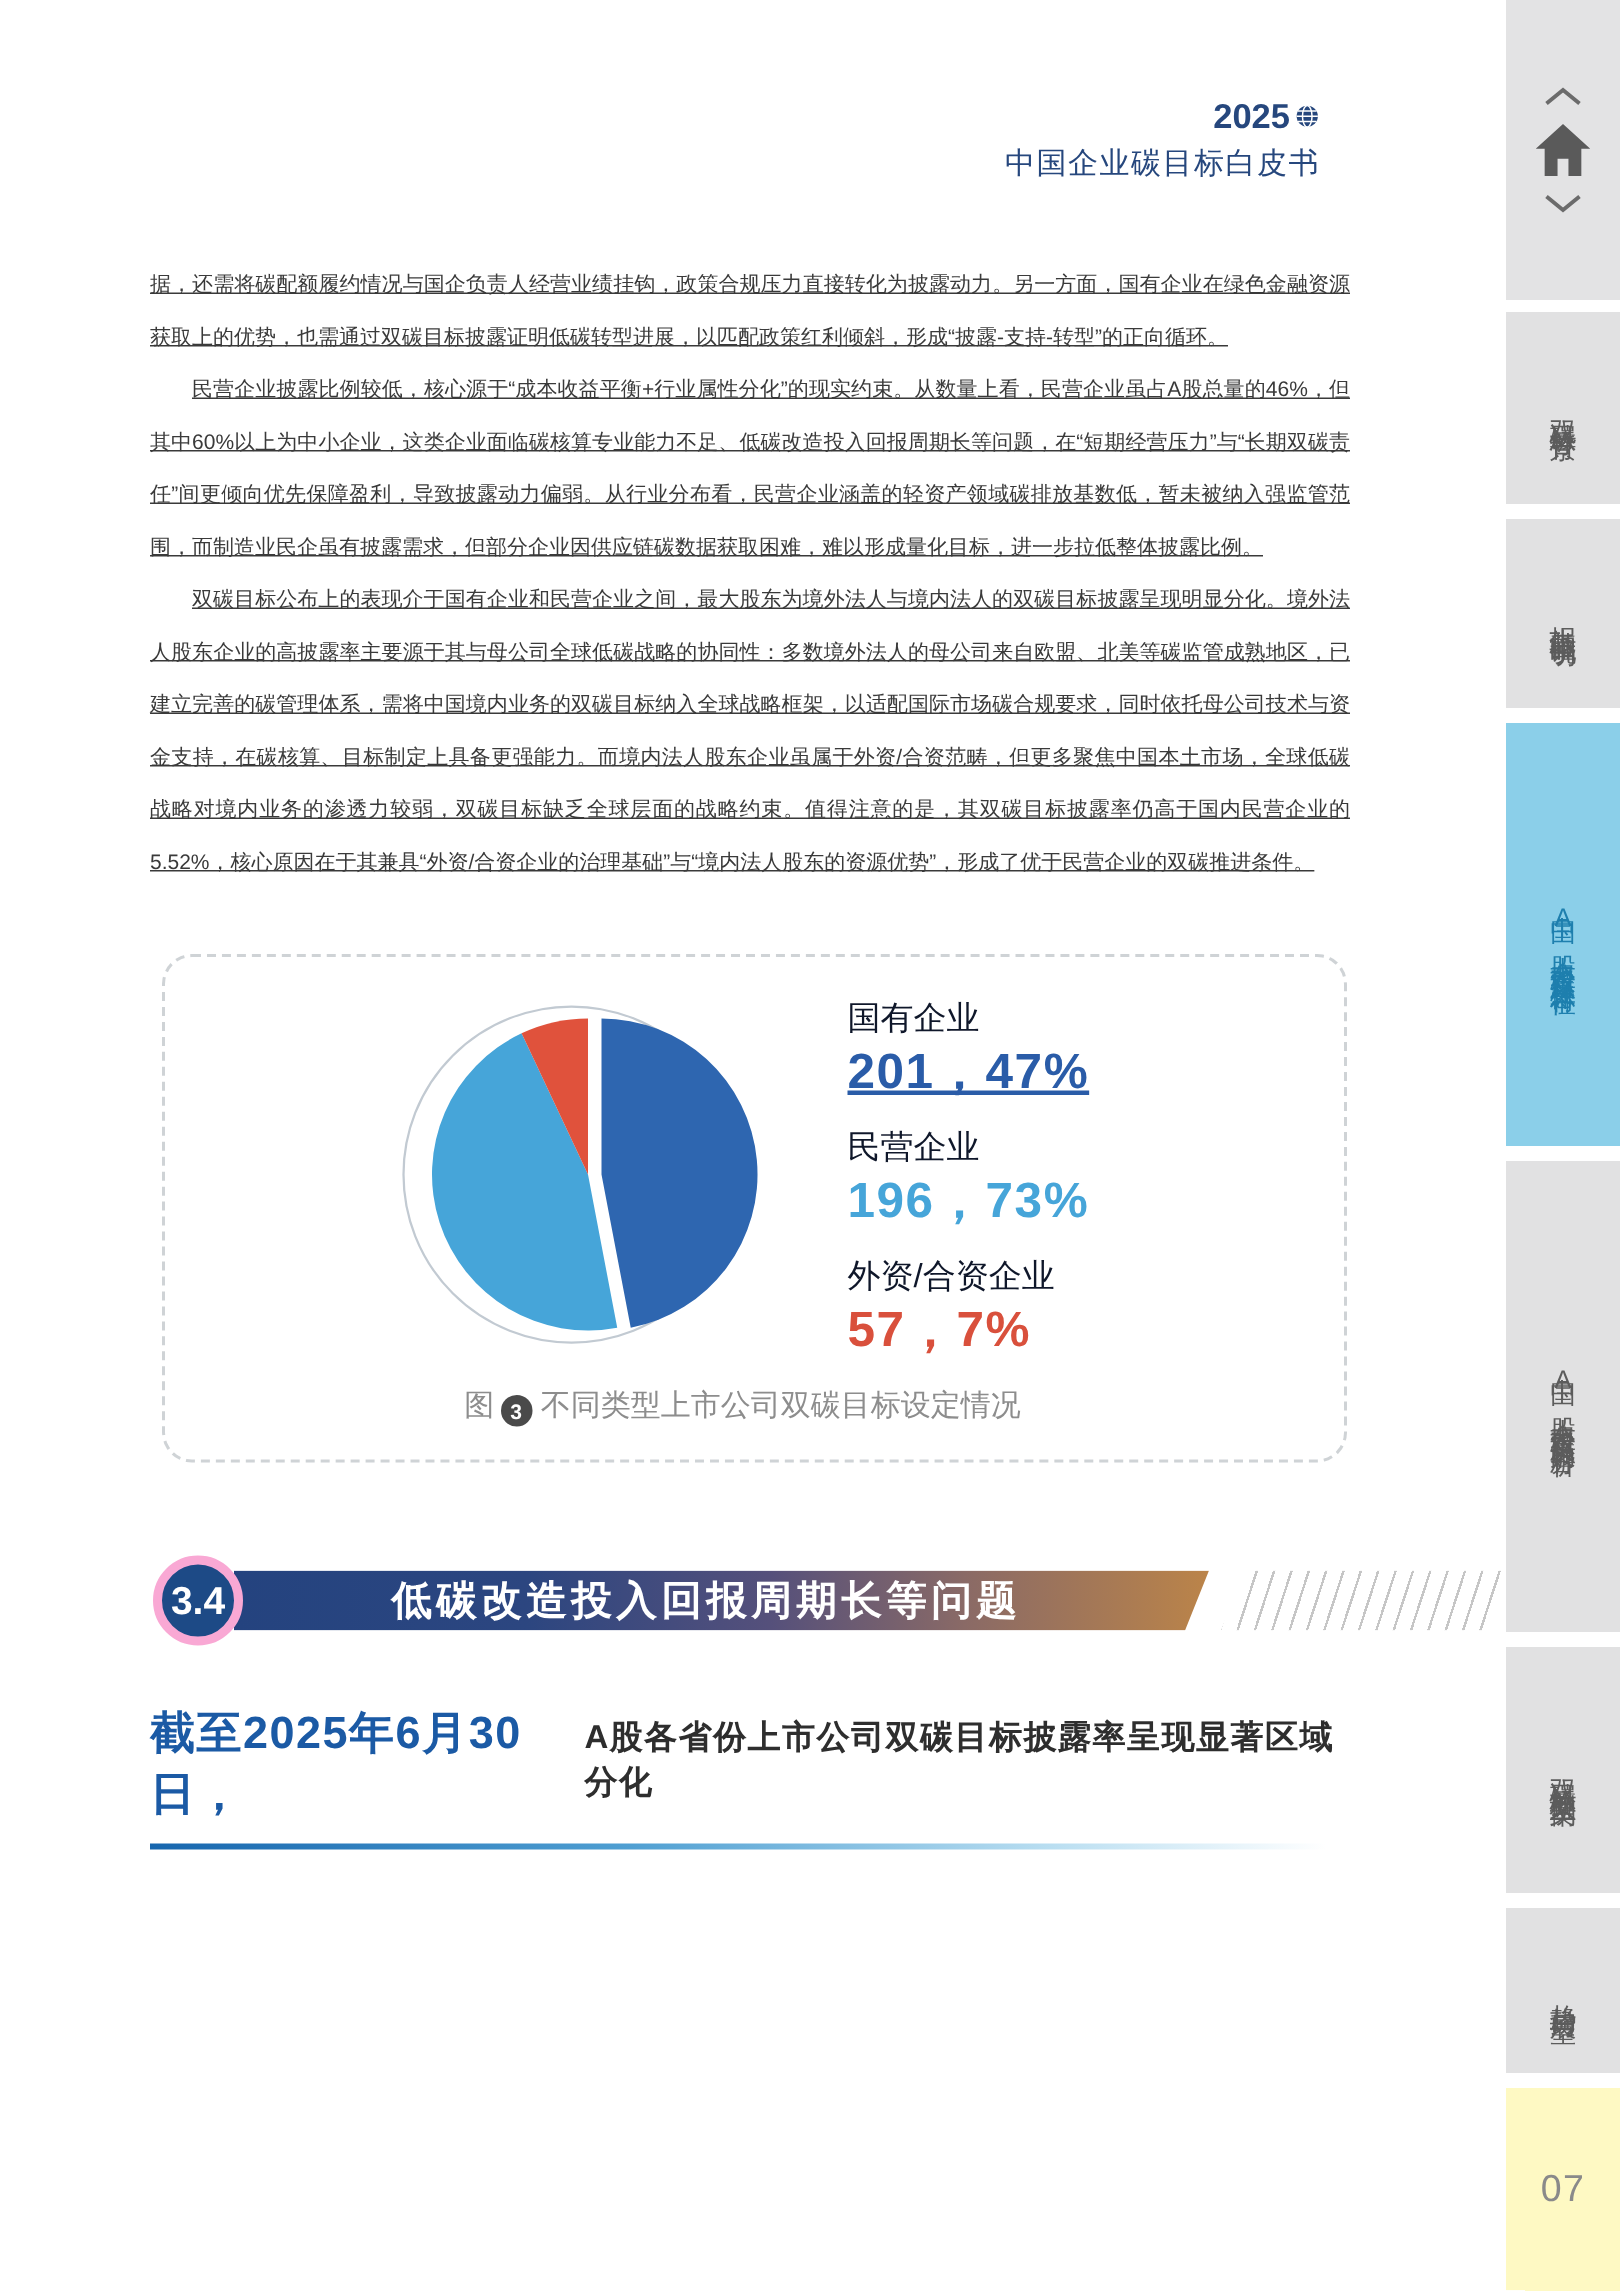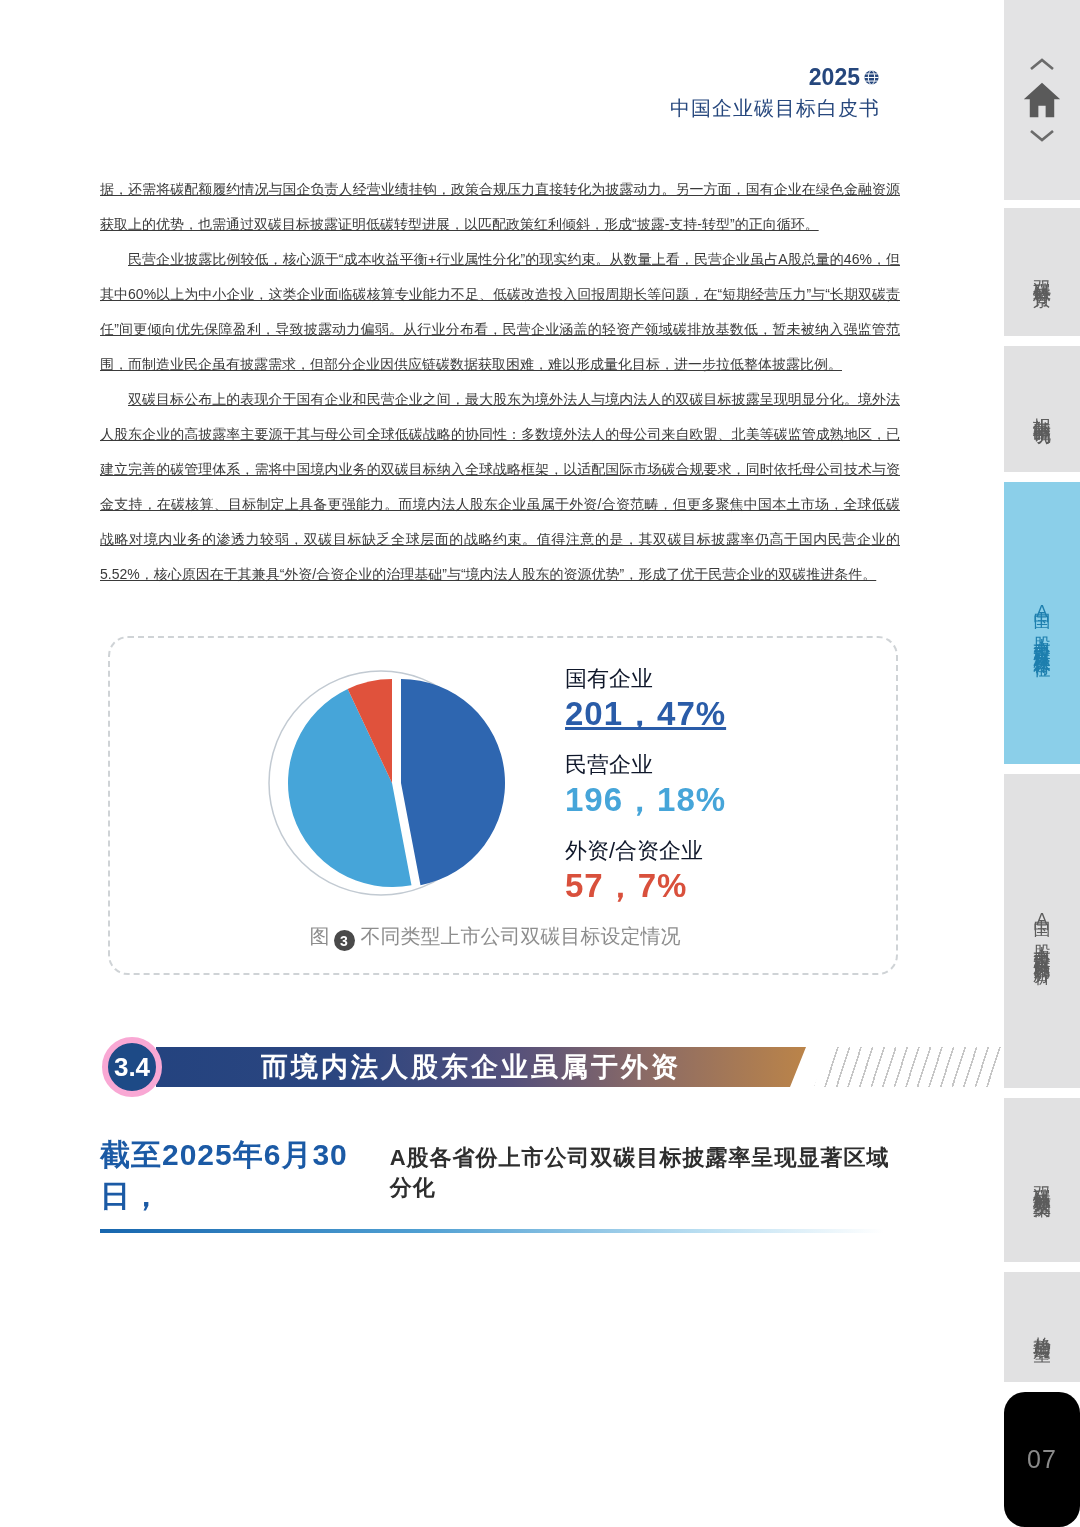--- a/index.html
+++ b/index.html
@@ -14,22 +14,22 @@
   .globe { width:17px; height:17px; display:inline-block; }
 
   
   .sidebar { position:absolute; top:0; right:0; width:76px; height:1527px; display:flex; flex-direction:column; }
   .side-nav { height:200px; background:#e3e3e4; margin-bottom:8px; display:flex; flex-direction:column; align-items:center; justify-content:center; gap:9px; }
   .side-nav svg { display:block; cursor:pointer; }
   .side-item { background:#e1e1e2; margin-bottom:10px; display:flex; align-items:center; justify-content:center;
                writing-mode:vertical-rl; text-orientation:upright; font-size:18px; letter-spacing:2px;
                color:#5c5c5c; overflow:hidden; cursor:pointer; }
   .side-item.active { background:#8bcfe9; color:#1e7fae; }
-  .side-page { flex:1; background:#000000; display:flex; align-items:center; justify-content:center;
-               color:#8a8a8a; font-size:25px; letter-spacing:1px;border-radius:21px; }
+  .side-page { flex:1; background:#fef9c3; display:flex; align-items:center; justify-content:center;
+               color:#8a8a8a; font-size:25px; letter-spacing:1px; }
 
   
   .main { position:absolute; left:100px; top:0; width:800px; }
   .content { margin-top:172px; font-size:14px; line-height:35px; color:#3a3a3a; text-align:justify;text-decoration:underline; }
   .content p.indent { text-indent:2em; }
 
   
   .fig-card { position:relative; margin-top:44px; margin-left:8px; width:790px; height:339px;
               border:2px dashed #cfd3d6; border-radius:20px; background:#ffffff; }
   .pie-wrap { position:absolute; left:158px; top:24px; width:248px; height:244px; }
@@ -121,36 +121,36 @@
           <path d="M 124 121 L 143.49 223.16 A 104 104 0 0 1 79.72 26.90 Z" fill="#46a5d9"></path>
           <path d="M 124 121 L 79.72 26.90 A 104 104 0 0 1 124.00 17.00 Z" fill="#e0523c"></path>
         </svg>
       <div class="legend">
         <div class="legend-item">
           <div class="legend-label">国有企业</div>
           <div class="legend-value" style="color: rgb(42, 92, 168); text-decoration: underline;">201，47%</div>
         </div>
         <div class="legend-item">
           <div class="legend-label">民营企业</div>
-          <div class="legend-value" style="color: rgb(70, 165, 217);">196，18%</div>
+          <div class="legend-value" style="color: rgb(70, 165, 217);">196，73%</div>
         </div>
         <div class="legend-item">
           <div class="legend-label">外资/合资企业</div>
           <div class="legend-value" style="color: rgb(217, 80, 60);">57，7%</div>
         </div>
       </div>
       <div class="fig-caption">
         <span>图</span><span class="fig-num-badge">3</span><span>不同类型上市公司双碳目标设定情况</span>
       </div>
     </div>
 
     <div class="section-header">
       <div class="section-num">3.4</div>
       <div class="section-bar">
-        <span>而境内法人股东企业虽属于外资</span>
+        <span>低碳改造投入回报周期长等问题</span>
       </div>
       <div class="section-hatch"></div>
     </div>
 
     <div class="sub-block">
       <div class="sub-line">
         <span class="sub-lead">截至2025年6月30日，</span>
         <span class="sub-rest">A股各省份上市公司双碳目标披露率呈现显著区域分化</span>
       </div>
       <div class="sub-underline"></div>

